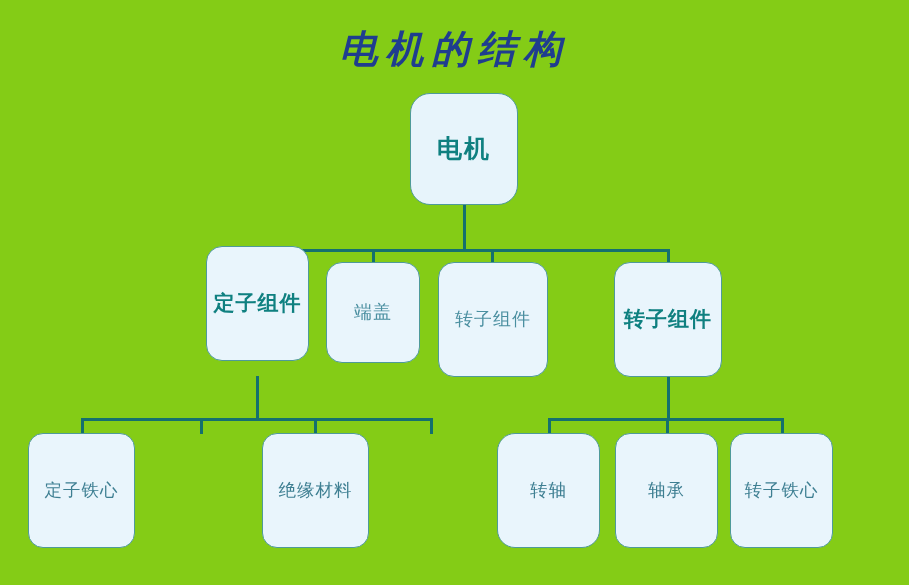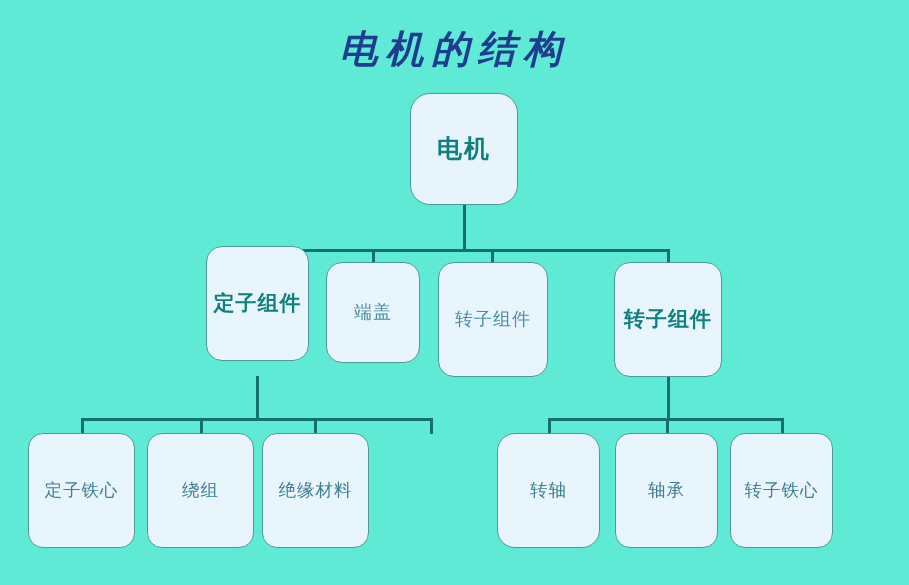--- a/index.html
+++ b/index.html
@@ -7,21 +7,21 @@
     padding: 0;
     background: #ffffff;
   }
   body {
     font-family: "Liberation Serif", "DejaVu Serif", serif;
   }
   #canvas {
     position: relative;
     width: 909px;
     height: 585px;
-    background: #5eead4;
+    background: #84cc16;
     overflow: hidden;
   }
 
   
   #chart-title {
     position: absolute;
     left: 0;
     top: 24px;
     width: 909px;
     text-align: center;
@@ -120,21 +120,20 @@
   <div class="node major" style="left:206px; top:246px; width:103px; height:115px;">定子组件</div>
 
   <div class="node minor" style="left:326px; top:262px; width:94px; height:101px;">端盖</div>
 
   <div class="node minor" style="left:438px; top:262px; width:110px; height:115px;">转子组件</div>
 
   <div class="node major" style="left:614px; top:262px; width:108px; height:115px;">转子组件</div>
 
   <div class="node leaf" style="left:28px; top:433px; width:107px; height:115px;">定子铁心</div>
 
-  <div class="node leaf" style="left:147px; top:433px; width:107px; height:115px;">绕组</div>
 
   <div class="node leaf" style="left:262px; top:433px; width:107px; height:115px;">绝缘材料</div>
 
 
   <div class="node leaf" style="left:497px; top:433px; width:103px; height:115px;border-radius:18px;">转轴</div>
 
   <div class="node leaf" style="left:615px; top:433px; width:103px; height:115px;">轴承</div>
 
   <div class="node leaf" style="left:730px; top:433px; width:103px; height:115px;">转子铁心</div>
 

